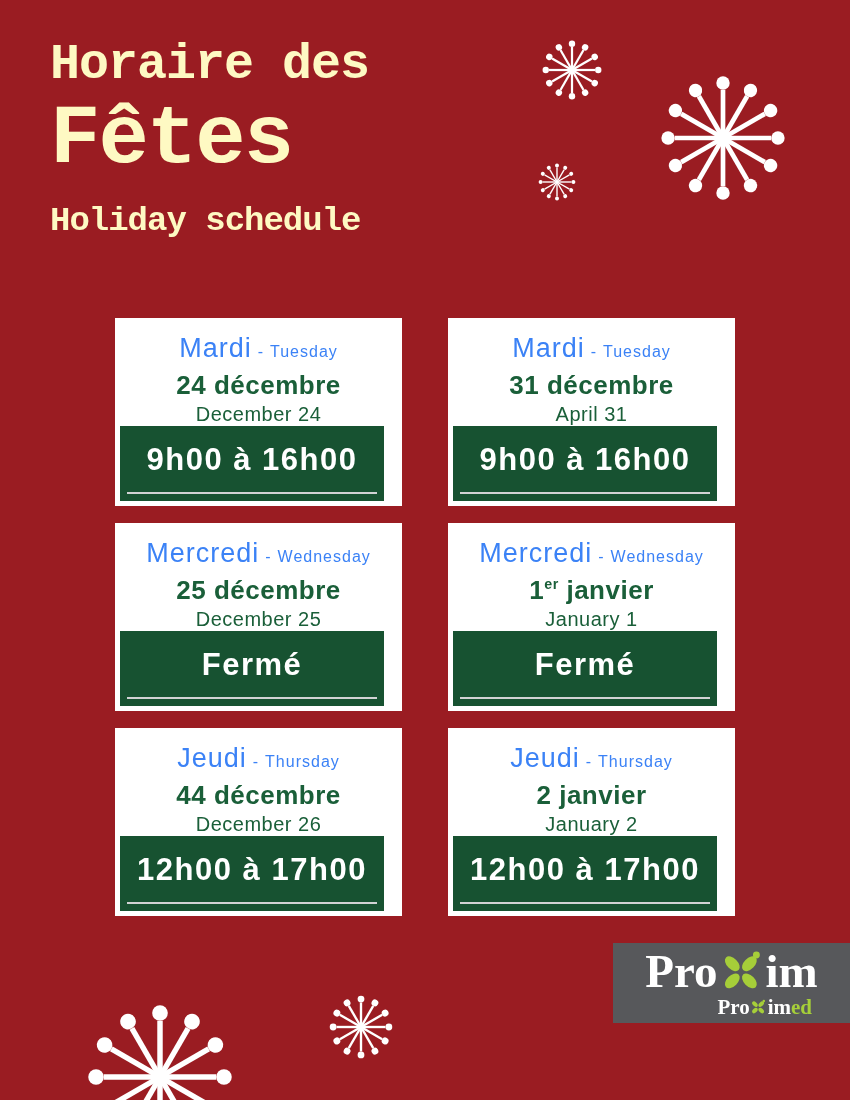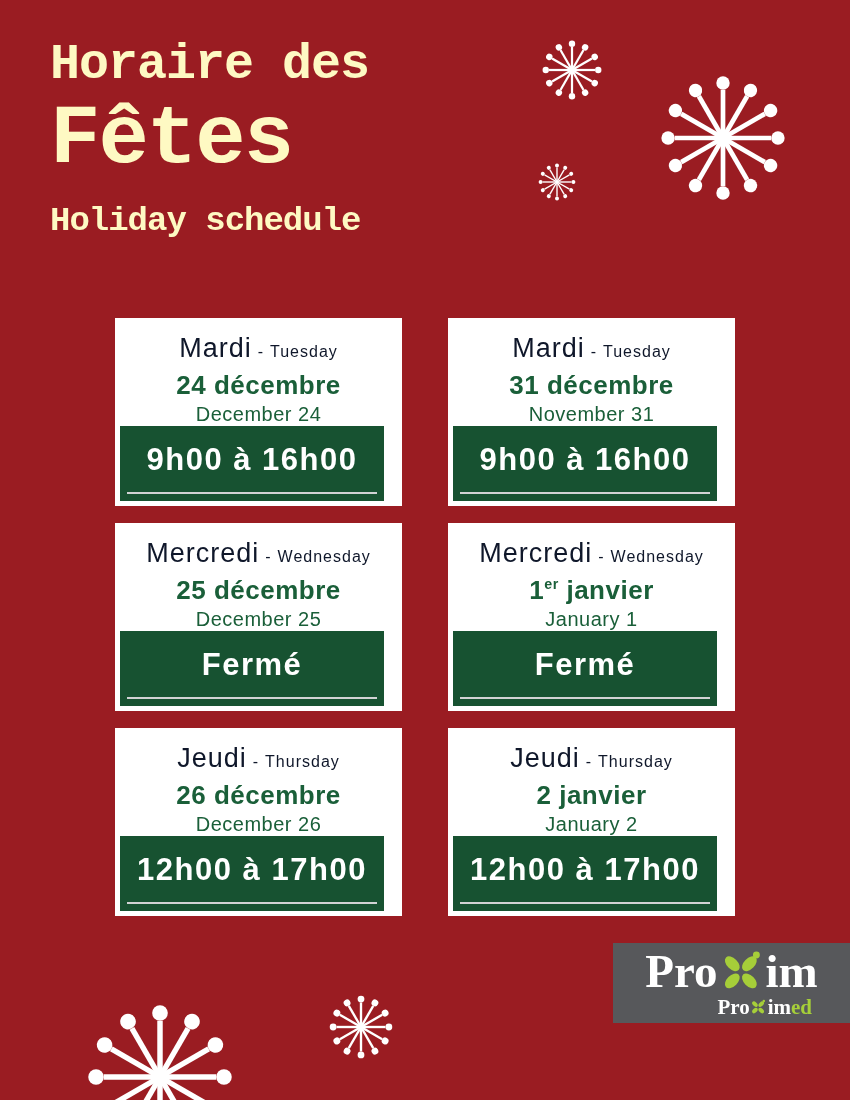--- a/index.html
+++ b/index.html
@@ -41,21 +41,21 @@
     display: flex; flex-direction: column;
   }
   .card-head {
     flex: 1 1 auto;
     display: flex; flex-direction: column;
     align-items: center; justify-content: flex-start;
     padding-top: 15px;
   }
   .day-line {
     display: flex; align-items: baseline;
-    color: #0f172a;
+    color: #3b82f6;
     letter-spacing: 1px;
   }
   .day-fr { font-size: 27px; }
   .day-sep { font-size: 16px; margin: 0 6px; }
   .day-en { font-size: 16px; }
   .date-fr {
     margin-top: 6px;
     font-size: 26px; font-weight: bold;
     color: #1A5F39; letter-spacing: 0.5px;
   }
@@ -210,21 +210,21 @@
   </div>
 
   <div class="card">
     <div class="card-head">
       <div class="day-line">
         <span class="day-fr">Mardi</span>
         <span class="day-sep">-</span>
         <span class="day-en">Tuesday</span>
       </div>
       <div class="date-fr">31 décembre</div>
-      <div class="date-en">November 31</div>
+      <div class="date-en">April 31</div>
     </div>
     <div class="hours-panel">
       <div class="hours-text">9h00 à 16h00</div>
       <div class="hours-underline"></div>
     </div>
   </div>
 
   <div class="card">
     <div class="card-head">
       <div class="day-line">
@@ -257,21 +257,21 @@
     </div>
   </div>
 
   <div class="card">
     <div class="card-head">
       <div class="day-line">
         <span class="day-fr">Jeudi</span>
         <span class="day-sep">-</span>
         <span class="day-en">Thursday</span>
       </div>
-      <div class="date-fr">26 décembre</div>
+      <div class="date-fr">44 décembre</div>
       <div class="date-en">December 26</div>
     </div>
     <div class="hours-panel">
       <div class="hours-text">12h00 à 17h00</div>
       <div class="hours-underline"></div>
     </div>
   </div>
 
   <div class="card">
     <div class="card-head">

